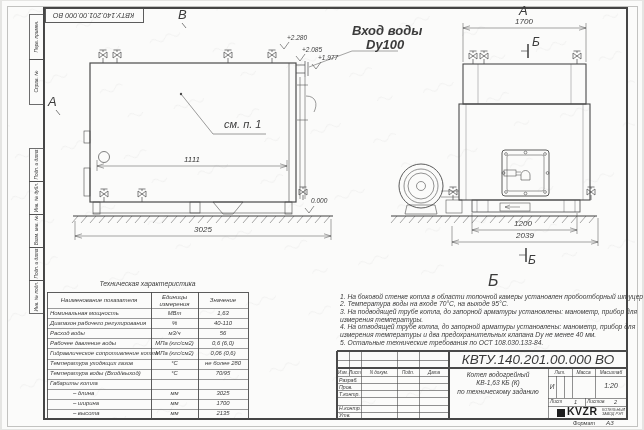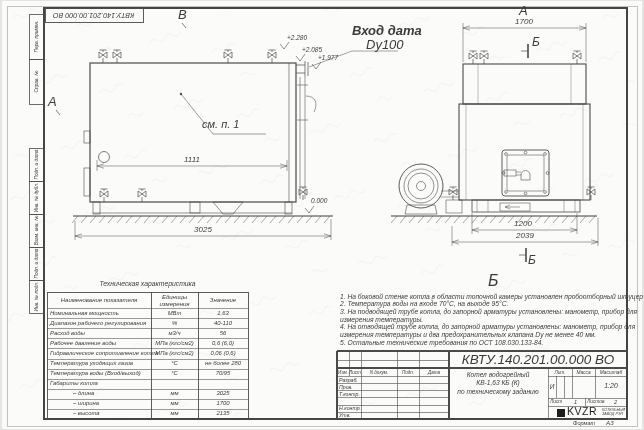--- a/index.html
+++ b/index.html
@@ -201,27 +201,27 @@
     <div class="mcell h33">
       <span class="vtxt">Подп. и дата</span>
     </div>
     <div class="mcell h33">
       <span class="vtxt">Инв. № подл.</span>
     </div>
 </div>
 
 <span class="lb" style="left:178px;top:8px;font-size:13px">В</span>
 <span class="lb" style="left:48px;top:95px;font-size:13px">А</span>
-<span class="lb" style="left:352px;top:24px;font-size:13px;font-weight:600">Вход дата</span>
-<span class="lb" style="left:366px;top:38px;font-size:13px;font-weight:400">Dy100</span>
+<span class="lb" style="left:352px;top:24px;font-size:13px;font-weight:600">Вход воды</span>
+<span class="lb" style="left:366px;top:38px;font-size:13px;font-weight:700">Dy100</span>
 <span class="lb" style="left:287px;top:34px;font-size:6.5px">+2.280</span>
 <span class="lb" style="left:302px;top:46px;font-size:6.5px">+2.085</span>
 <span class="lb" style="left:318px;top:54px;font-size:6.5px">+1.977</span>
 <span class="lb" style="left:311px;top:197px;font-size:6.5px">0.000</span>
-<span class="lb" style="left:202px;top:118px;font-size:11px">см. п. 1</span>
+<span class="lb" style="left:224px;top:118px;font-size:11px">см. п. 1</span>
 <span class="lb ctr" style="left:167px;top:156px;width:50px;font-size:8px">1111</span>
 <span class="lb ctr" style="left:178px;top:226px;width:50px;font-size:8px">3025</span>
 <span class="lb" style="left:519px;top:4px;font-size:13px">А</span>
 <span class="lb ctr" style="left:499px;top:18px;width:50px;font-size:8px">1700</span>
 <span class="lb" style="left:532px;top:36px;font-size:12px">Б</span>
 <span class="lb ctr" style="left:498px;top:220px;width:50px;font-size:8px">1200</span>
 <span class="lb ctr" style="left:500px;top:232px;width:50px;font-size:8px">2039</span>
 <span class="lb" style="left:528px;top:254px;font-size:12px">Б</span>
 <span class="lb" style="left:488px;top:272px;font-size:16px">Б</span>
 
@@ -317,19 +317,19 @@
 <span class="lb ctr" style="left:548px;top:369.8px;width:24px;font-size:4.8px">Лит.</span>
 <span class="lb ctr" style="left:572px;top:369.8px;width:23px;font-size:4.8px">Масса</span>
 <span class="lb ctr" style="left:595px;top:369.8px;width:32px;font-size:4.8px">Масштаб</span>
 <span class="lb ctr" style="left:548px;top:383px;width:8px;font-size:6.5px">И</span>
 <span class="lb ctr" style="left:595px;top:382px;width:32px;font-size:7px">1:20</span>
 <span class="lb" style="left:550px;top:399.3px;font-size:4.8px">Лист</span>
 <span class="lb" style="left:574px;top:398.8px;font-size:5.6px">1</span>
 <span class="lb" style="left:587px;top:399.3px;font-size:4.8px">Листов</span>
 <span class="lb" style="left:614px;top:398.8px;font-size:5.6px">2</span>
 <div class="logo-mark"></div>
-<span class="lb up" style="left:567px;top:405.5px;font-size:10.5px;font-weight:400;letter-spacing:0.5px;color:#1d1d1d">KVZR</span>
+<span class="lb up" style="left:567px;top:405.5px;font-size:10.5px;font-weight:700;letter-spacing:0.5px;color:#1d1d1d">KVZR</span>
 <div class="company">
   <div>КОТЕЛЬНЫЙ</div>
   <div>ЗАВОД РЭП</div>
 </div>
 <span class="lb" style="left:573px;top:419.8px;font-size:5.6px">Формат</span>
 <span class="lb" style="left:606px;top:419.5px;font-size:6.2px">А3</span>
 
 </body></html>

